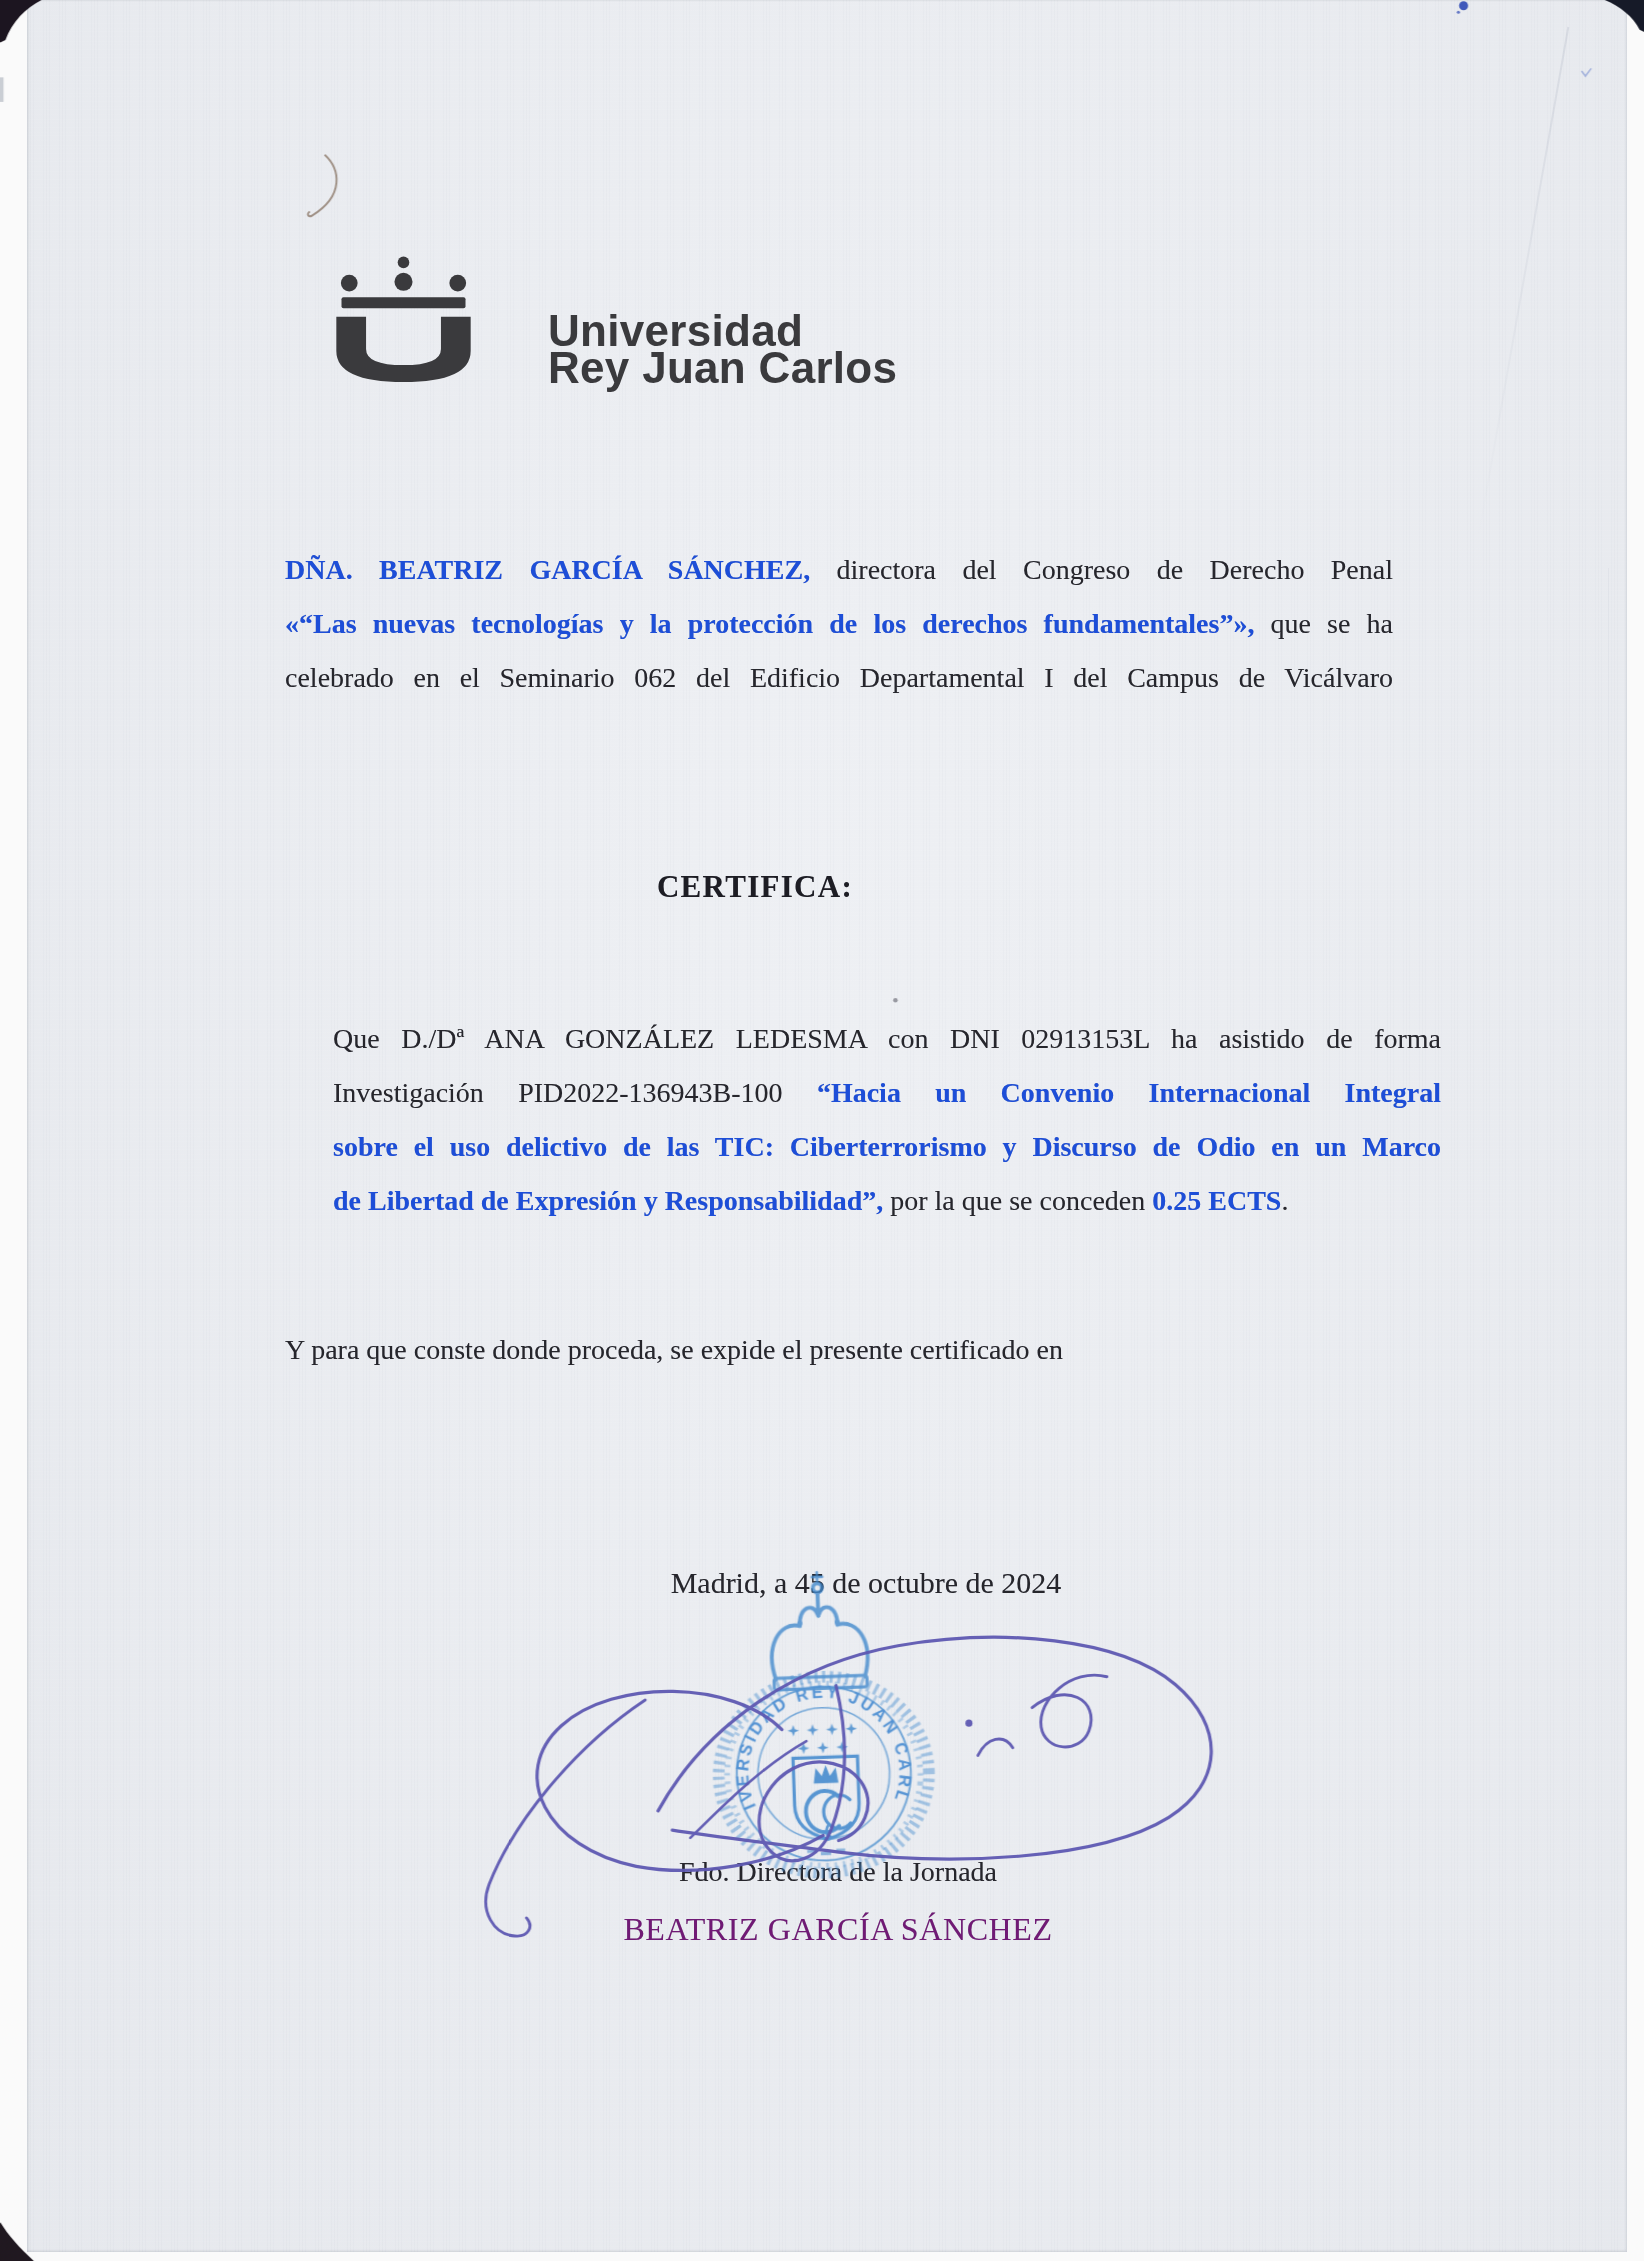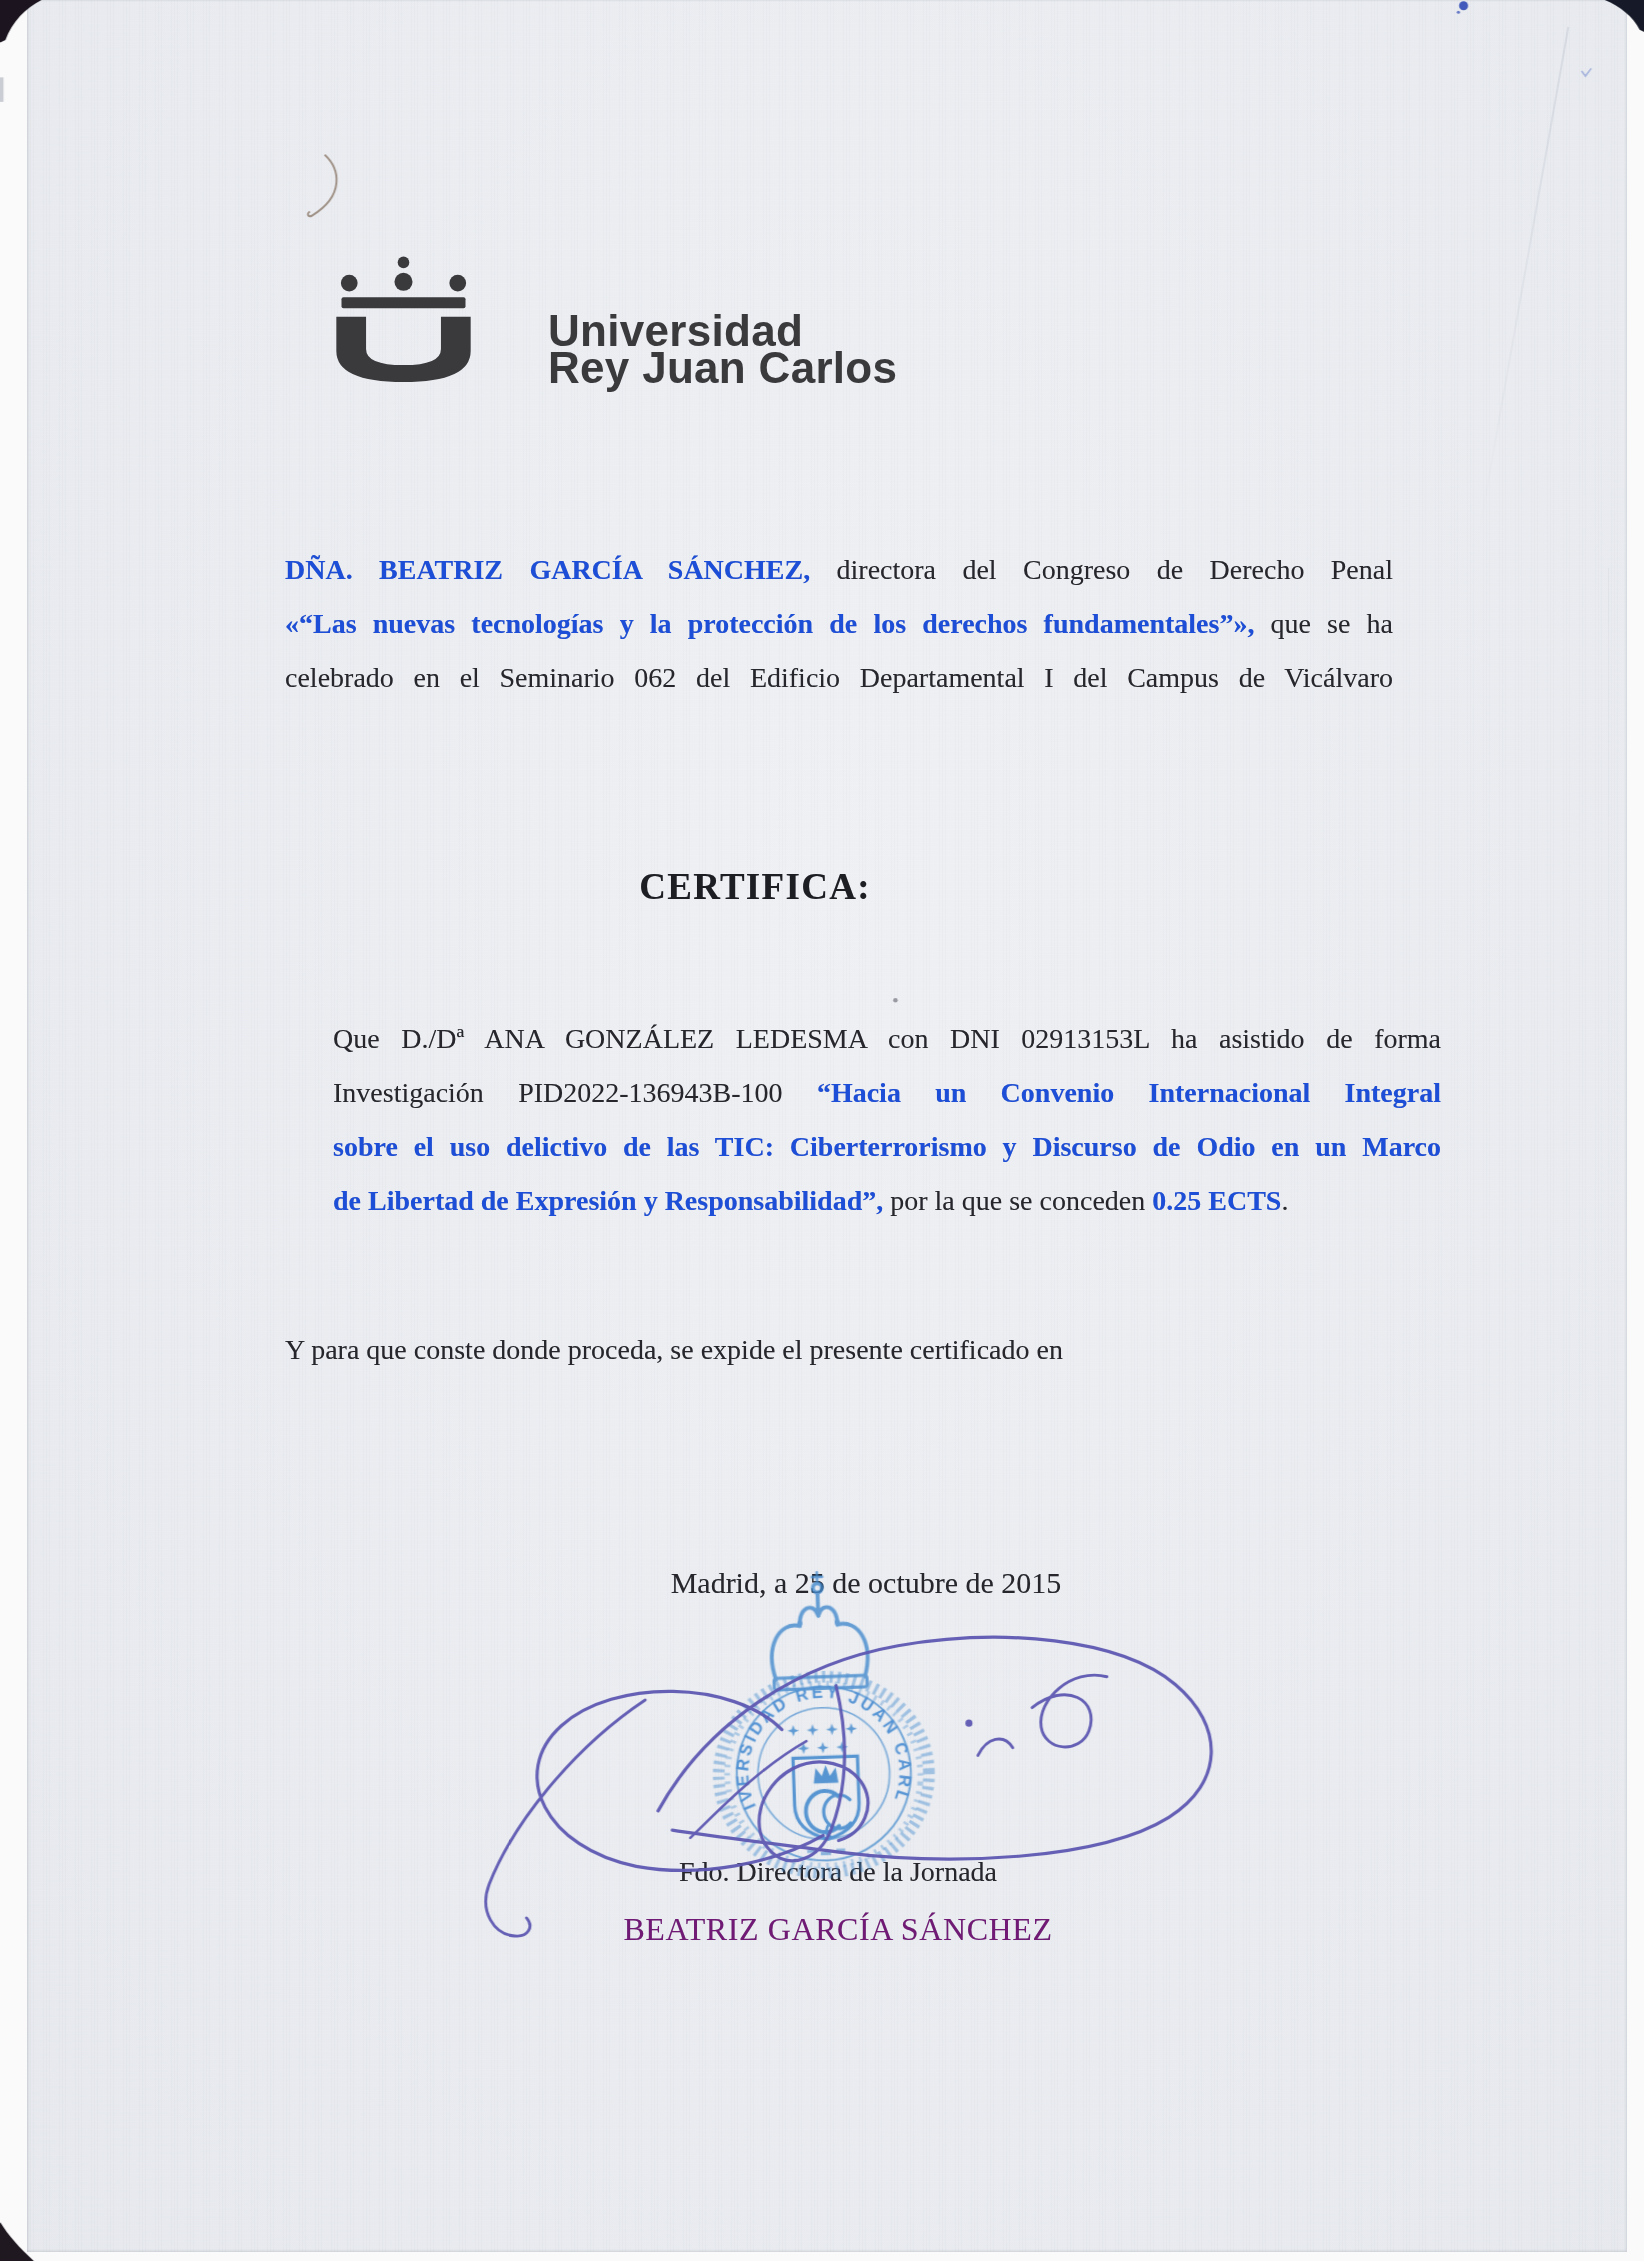--- a/index.html
+++ b/index.html
@@ -35,21 +35,21 @@
   
   .para{position:absolute;left:285px;width:1108px;color:#26262c;
     font-size:28px;line-height:54px;text-shadow:0 0 0.6px rgba(45,45,70,.28);}
   .pline{text-align:justify;text-align-last:justify;text-justify:inter-word;}
   .pline.last{text-align-last:auto;}
   .para b,.para .b{font-weight:bold;color:#1d4ed8;}
   #intro-para{top:543px;}
   #body-para{top:1012px;margin-left:48px;}
   #closing-para{top:1323px;}
   .certifica{position:absolute;left:755px;top:860px;transform:translateX(-50%);
-    font-size:37px;line-height:54px;font-weight:bold;letter-spacing:1.3px;
+    font-size:31px;line-height:54px;font-weight:bold;letter-spacing:1.3px;
     color:#1d1d24;text-shadow:0 0 0.6px rgba(45,45,70,.3);white-space:nowrap;}
   .dateline{position:absolute;left:866px;top:1556px;transform:translateX(-50%);
     font-size:30px;line-height:54px;color:#26262c;text-shadow:0 0 0.6px rgba(45,45,70,.28);white-space:nowrap;}
   .fdo{position:absolute;left:838px;top:1852px;transform:translateX(-50%);
     font-size:28px;line-height:39px;color:#26262c;text-shadow:0 0 0.6px rgba(45,45,70,.28);white-space:nowrap;}
   .signame{position:absolute;left:838px;top:1910px;transform:translateX(-50%);
     font-size:32px;line-height:39px;color:#701a75;letter-spacing:0.6px;
     text-shadow:0 0 0.6px rgba(45,45,70,.28);white-space:nowrap;}
 
   .overlay{position:absolute;left:0;top:0;pointer-events:none;}
@@ -91,21 +91,21 @@
       <div class="pline"><span>Que D./Dª ANA GONZÁLEZ LEDESMA con DNI 02913153L ha asistido de forma</span></div>
       <div class="pline"><span>Investigación PID2022-136943B-100 </span><span class="b">“Hacia un Convenio Internacional Integral</span></div>
       <div class="pline"><span class="b">sobre el uso delictivo de las TIC: Ciberterrorismo y Discurso de Odio en un Marco</span></div>
       <div class="pline last"><span class="b">de Libertad de Expresión y Responsabilidad”,</span><span> por la que se conceden </span><span class="b">0.25 ECTS</span><span>.</span></div>
     </div>
 
   <div class="para" id="closing-para">
       <div class="pline last"><span>Y para que conste donde proceda, se expide el presente certificado en</span></div>
     </div>
 
-  <div class="dateline">Madrid, a 25 de octubre de 2015</div>
+  <div class="dateline">Madrid, a 45 de octubre de 2024</div>
 
   <div class="fdo">Fdo. Directora de la Jornada</div>
   <div class="signame">BEATRIZ GARCÍA SÁNCHEZ</div>
 
   <svg class="overlay" width="1645" height="2261" viewBox="0 0 2550 3506">
     <defs>
       <filter id="soft" x="-20%" y="-20%" width="140%" height="140%">
         <feGaussianBlur stdDeviation="0.7"></feGaussianBlur>
       </filter>
       <path id="stampArc" d="M 1171 2799 A 117 117 0 1 1 1383 2799" fill="none"></path>

